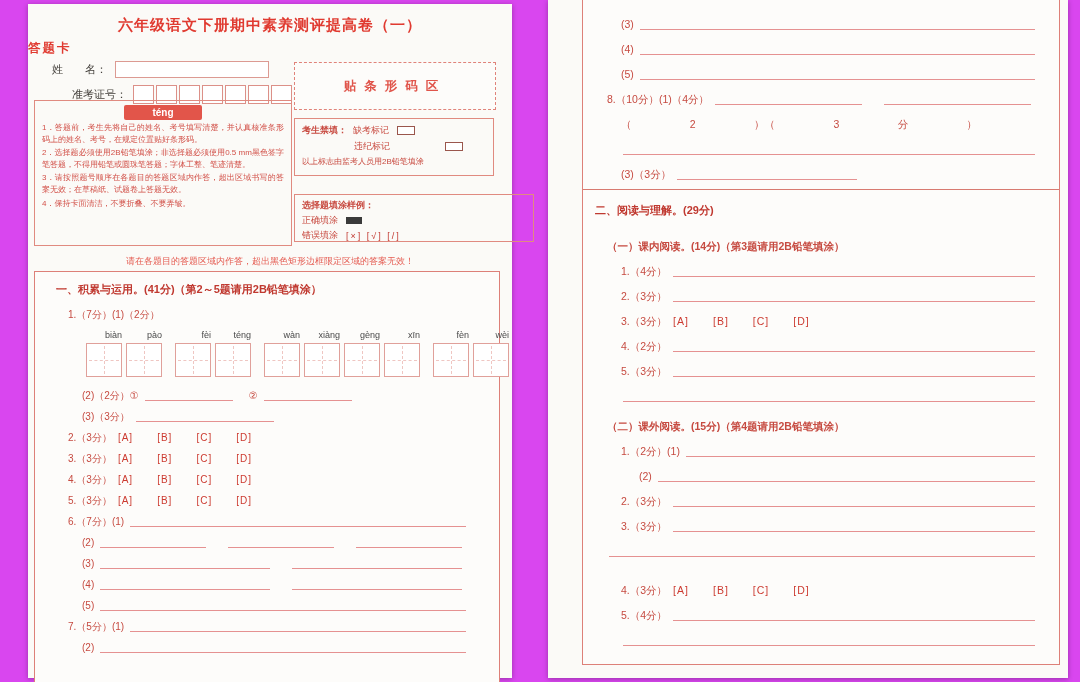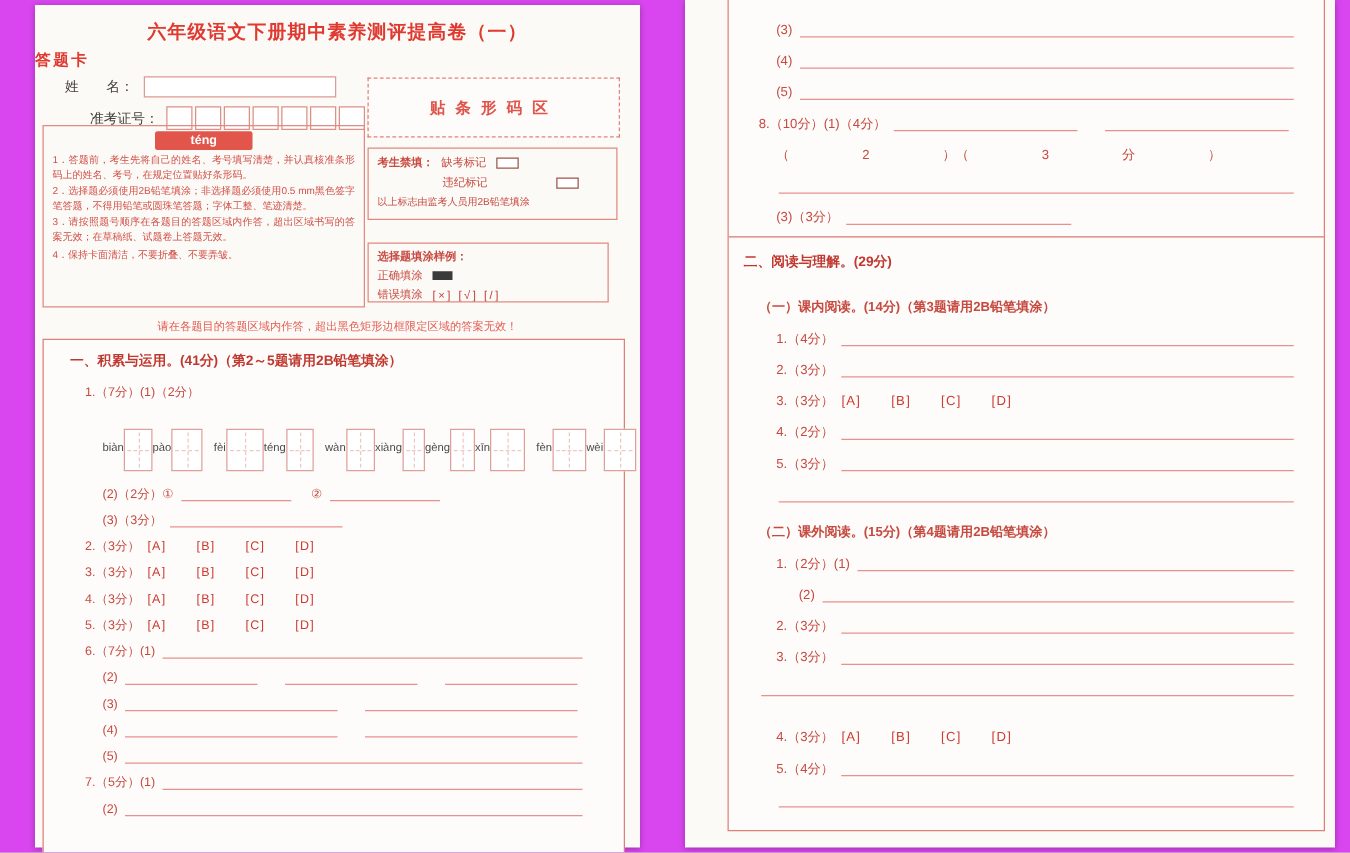--- a/index.html
+++ b/index.html
@@ -32,21 +32,21 @@
   .notice-item{font-size:8px;color:#d25048;line-height:1.45;margin:2px 7px;text-align:justify;}
 
   
   .forbid-box{position:absolute;left:266px;top:114px;width:200px;height:58px;border:1px solid #e08a80;
               font-size:9px;color:#c84a40;padding:5px 7px;box-sizing:border-box;}
   .fb-row{display:flex;align-items:center;margin-bottom:3px;}
   .fb-title{font-weight:bold;margin-right:6px;}
   .fb-indent{padding-left:52px;gap:47px;}
   .mark-rect{width:16px;height:7px;border:1px solid #9a564c;margin-left:8px;display:inline-block;background:#fff;}
   .fb-note{font-size:8px;color:#c84a40;margin-top:2px;}
-  .sample-box{position:absolute;left:266px;top:190px;width:193px;height:48px;border:1px solid #e08a80;
+  .sample-box{position:absolute;left:266px;top:190px;width:240px;height:48px;border:1px solid #e08a80;
               font-size:9px;color:#c84a40;padding:4px 7px;box-sizing:border-box;}
   .sb-title{font-weight:bold;margin-bottom:2px;}
   .sb-row{display:flex;align-items:center;margin-bottom:2px;}
   .mark-filled{width:16px;height:7px;background:#3a3a3a;margin-left:8px;display:inline-block;}
   .sb-marks{margin-left:8px;color:#c23a32;letter-spacing:2px;}
 
   .warning{position:absolute;top:251px;left:0;right:0;text-align:center;font-size:9px;color:#e55d53;}
 
   
   .main-box{box-sizing:border-box;border:1.5px solid #dd8078;background:#fdfcfa;}
@@ -72,21 +72,21 @@
   .opt{color:#cc3a30;margin:0 19px 1px 6px;line-height:1.2;}
   .opt::before{content:"[";margin-right:1px;}
   .opt::after{content:"]";margin-left:1px;}
   .row.rule{min-height:0;height:1px;border-top:1.3px solid #d87a70;margin:7px -12px 8px;}
   .row.sp{min-height:14px;}
   .row.spread{justify-content:space-between;padding-right:70px;}
 
   
   .row.pinyin{margin:3px 0 5px;min-height:52px;}
   .pgroup{display:flex;margin-right:9px;}
-  .pcell{display:flex;flex-direction:row;align-items:center;width:40px;}
+  .pcell{display:flex;flex-direction:column;align-items:flex-end;width:40px;}
   .psyl{font-size:9px;color:#4a4a4a;margin-bottom:2px;line-height:1.1;}
   .pbox{width:36px;height:34px;border:1px solid #e0a09a;position:relative;background:#fff;box-sizing:border-box;}
   .pbox::before{content:"";position:absolute;left:2px;right:2px;top:50%;border-top:1px dashed #efc6c2;}
   .pbox::after{content:"";position:absolute;top:2px;bottom:2px;left:50%;border-left:1px dashed #efc6c2;}
 </style>
 </head>
 <body>
 
 <div class="stage">
 

